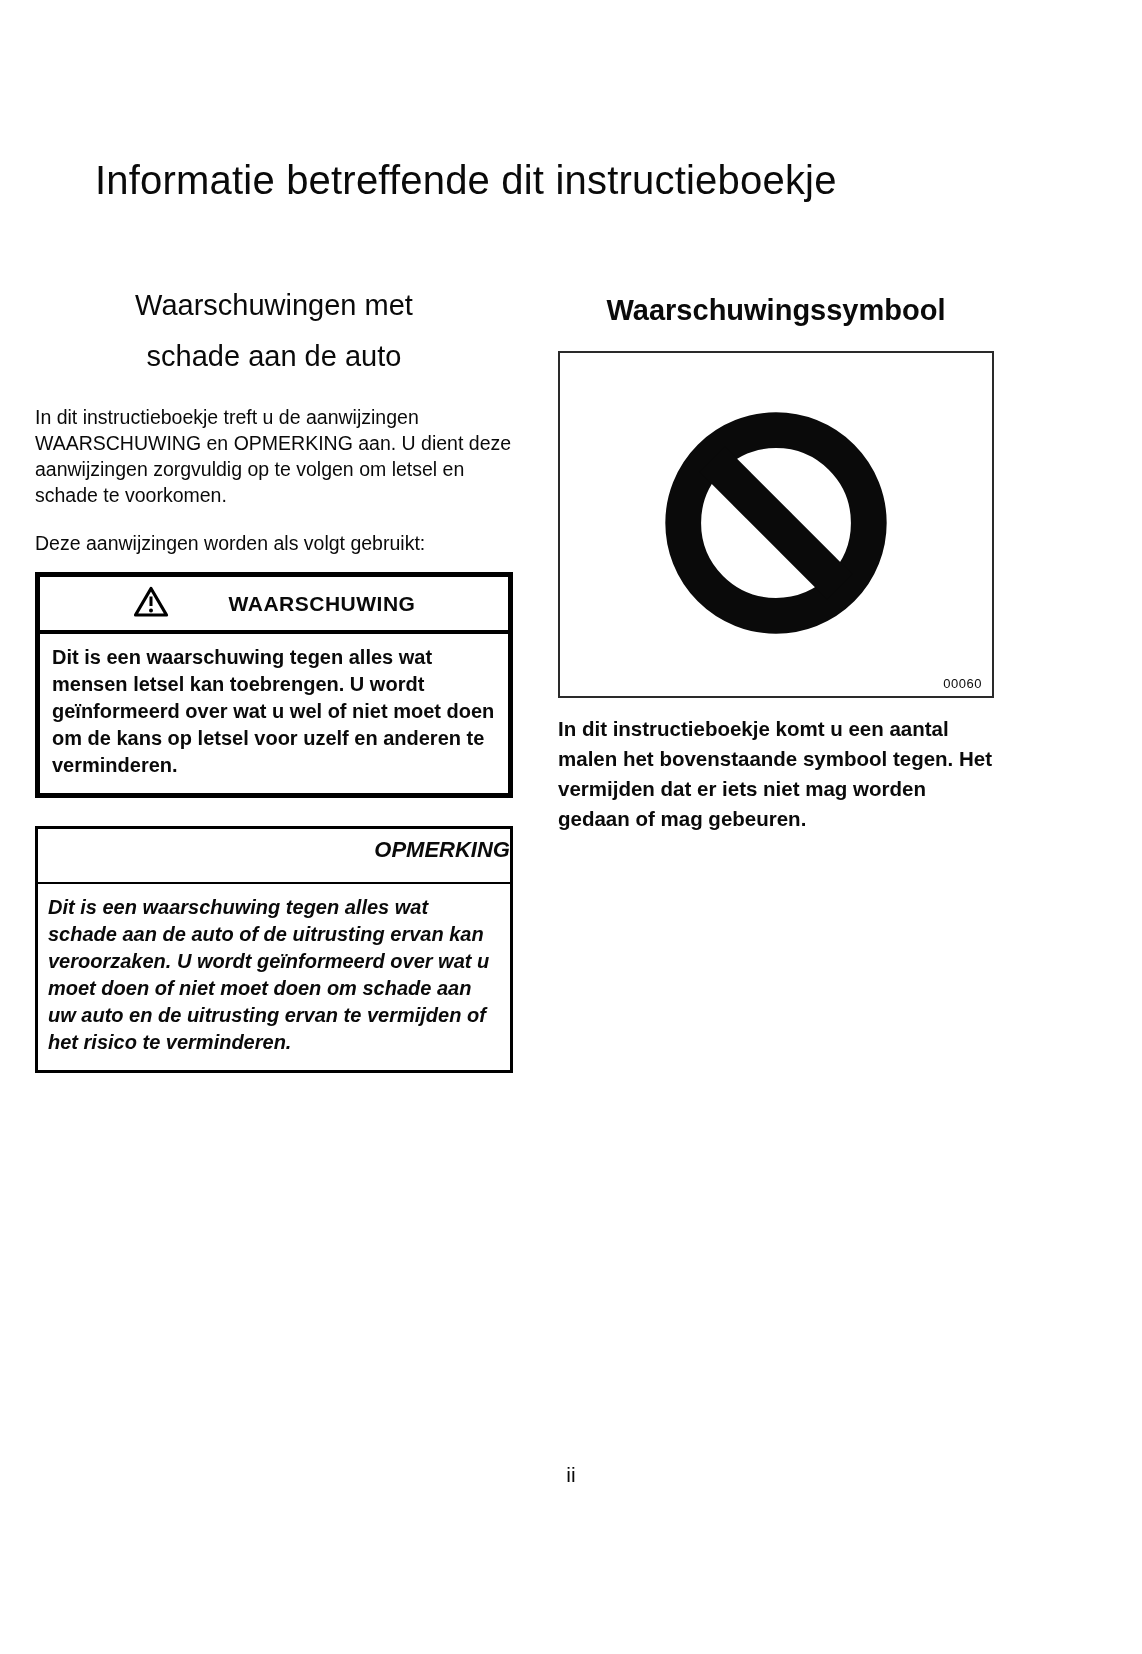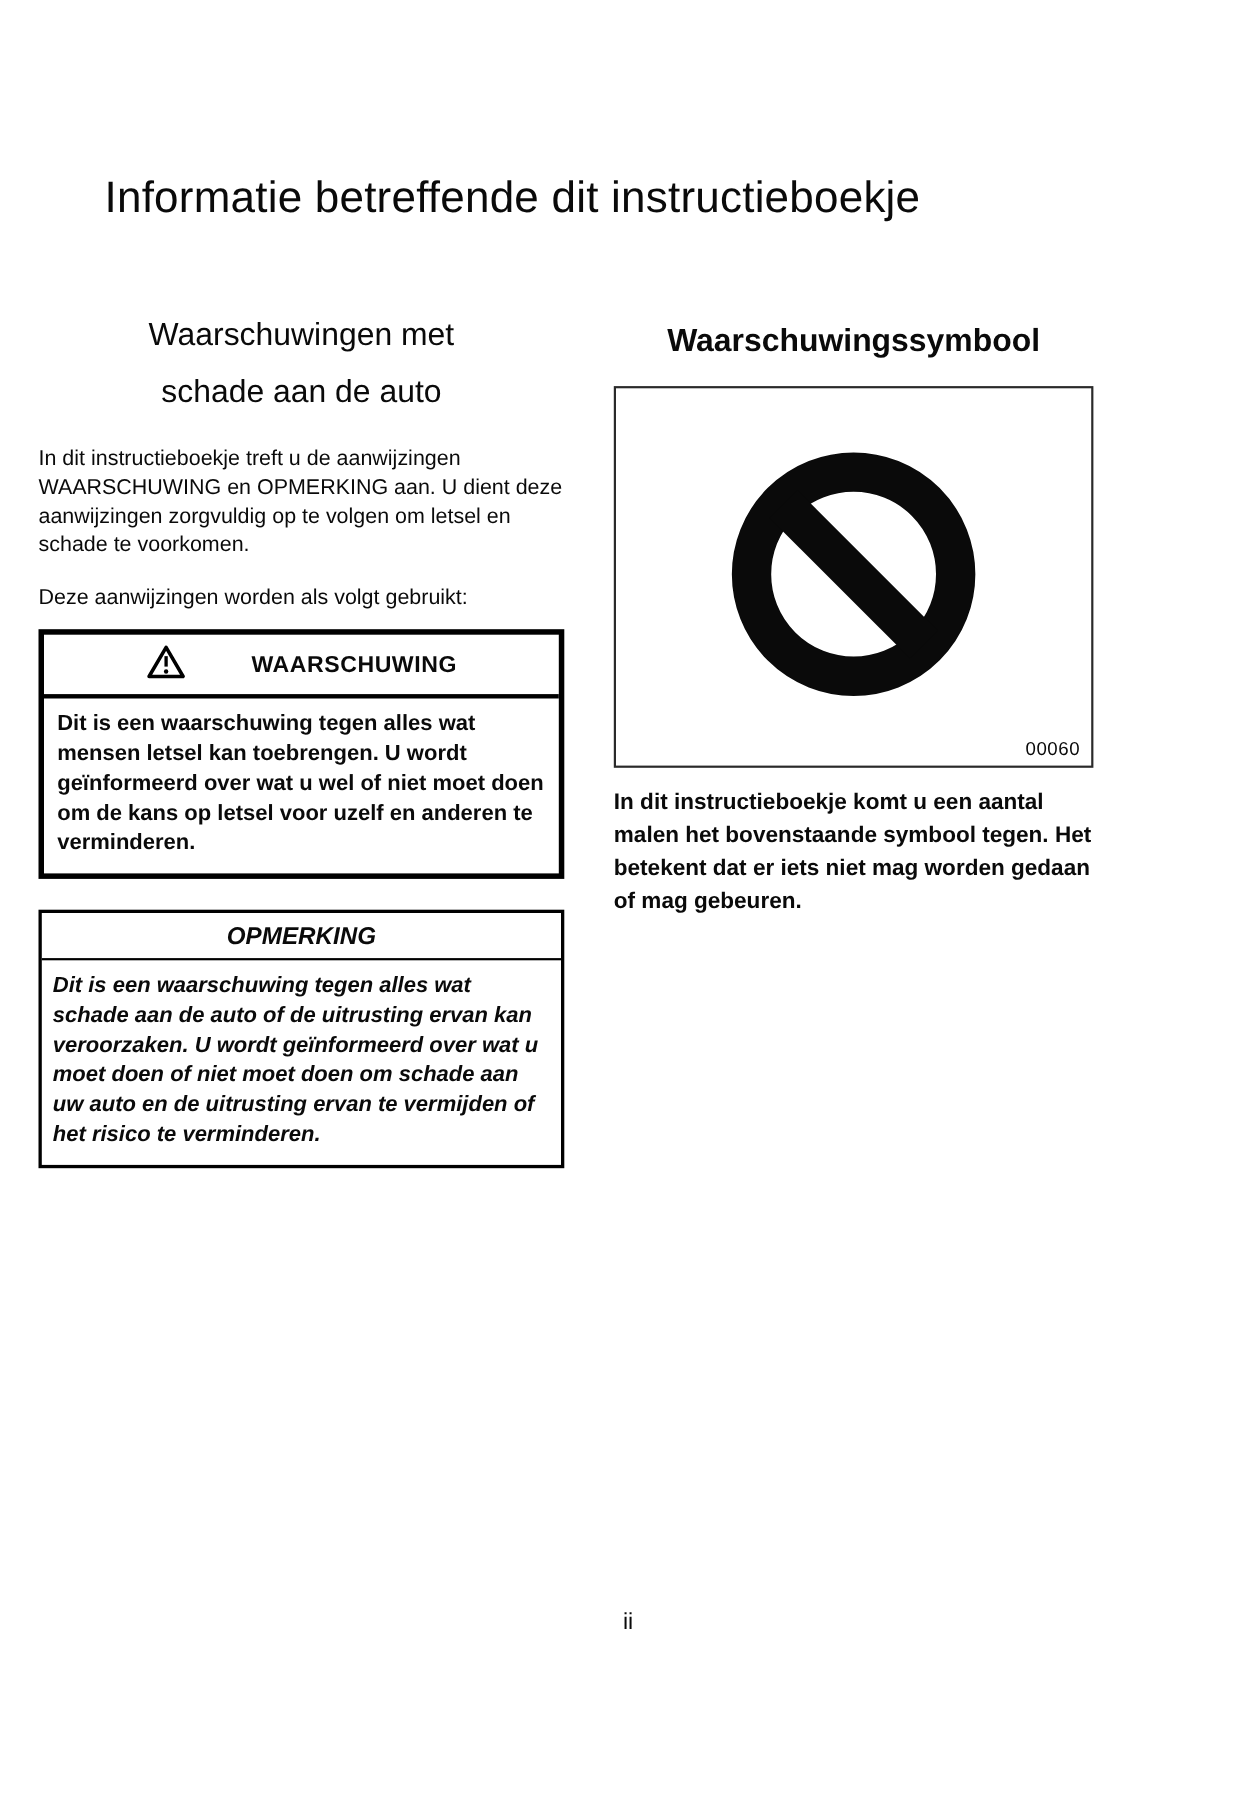--- a/index.html
+++ b/index.html
@@ -71,22 +71,22 @@
     font-size: 20px;
     font-weight: bold;
     line-height: 27px;
   }
 
   .note-box {
     margin-top: 28px;
     border: 3px solid #000;
   }
   .note-box .box-header {
-    text-align: center;
-    padding: 8px 0 7px 0;
+    text-align: right;
+    padding: 8px 0 19px 0;
     border-bottom: 2.5px solid #000;
     font-size: 22px;
     font-weight: bold;
     font-style: italic;
   }
   .note-box .box-body {
     padding: 10px 10px 14px 10px;
     font-size: 20px;
     font-weight: bold;
     font-style: italic;
@@ -112,21 +112,21 @@
     height: 347px;
     position: relative;
     display: flex;
     align-items: center;
     justify-content: center;
   }
   .figure-number {
     position: absolute;
     right: 10px;
     bottom: 5px;
-    font-size: 17px;
+    font-size: 13px;
     letter-spacing: 0.5px;
   }
   .figure-caption {
     margin-top: 16px;
     font-size: 20.5px;
     font-weight: bold;
     line-height: 30px;
   }
 
   .page-number {
@@ -180,18 +180,18 @@
     <div class="figure-box">
       <span>
         <svg width="232" height="232" viewBox="0 0 240 240" aria-hidden="true">
           <circle cx="120" cy="120" r="96" fill="none" stroke="#0a0a0a" stroke-width="37"></circle>
           <line x1="54" y1="54" x2="186" y2="186" stroke="#0a0a0a" stroke-width="37"></line>
         </svg>
       </span>
       <span class="figure-number">00060</span>
     </div>
 
-    <p class="figure-caption">In dit instructieboekje komt u een aantal malen het bovenstaande symbool tegen. Het betekent dat er iets niet mag worden gedaan of mag gebeuren.</p>
+    <p class="figure-caption">In dit instructieboekje komt u een aantal malen het bovenstaande symbool tegen. Het vermijden dat er iets niet mag worden gedaan of mag gebeuren.</p>
   </div>
 
   <div class="page-number">ii</div>
 
 </div>
 
 </body></html>

